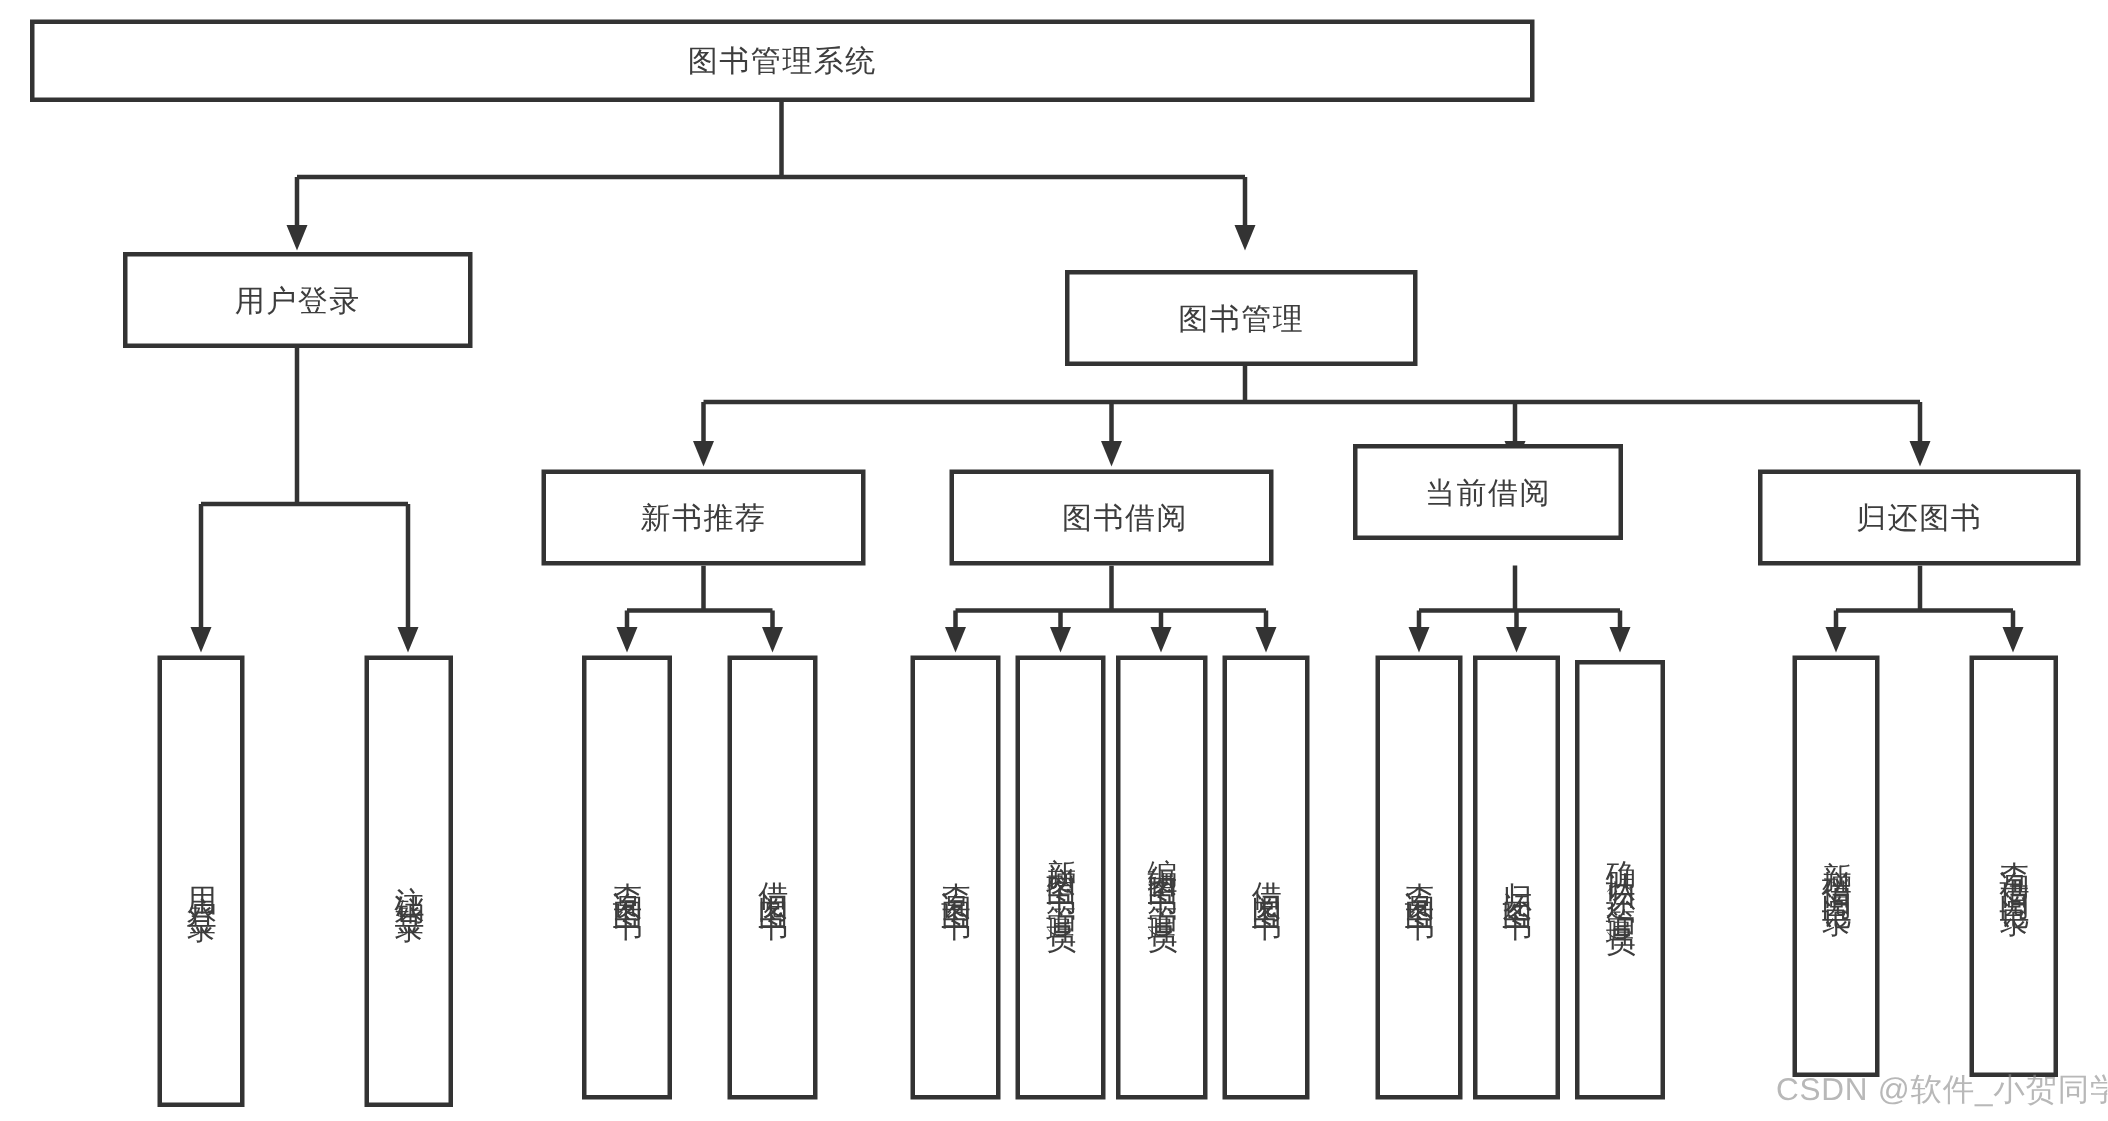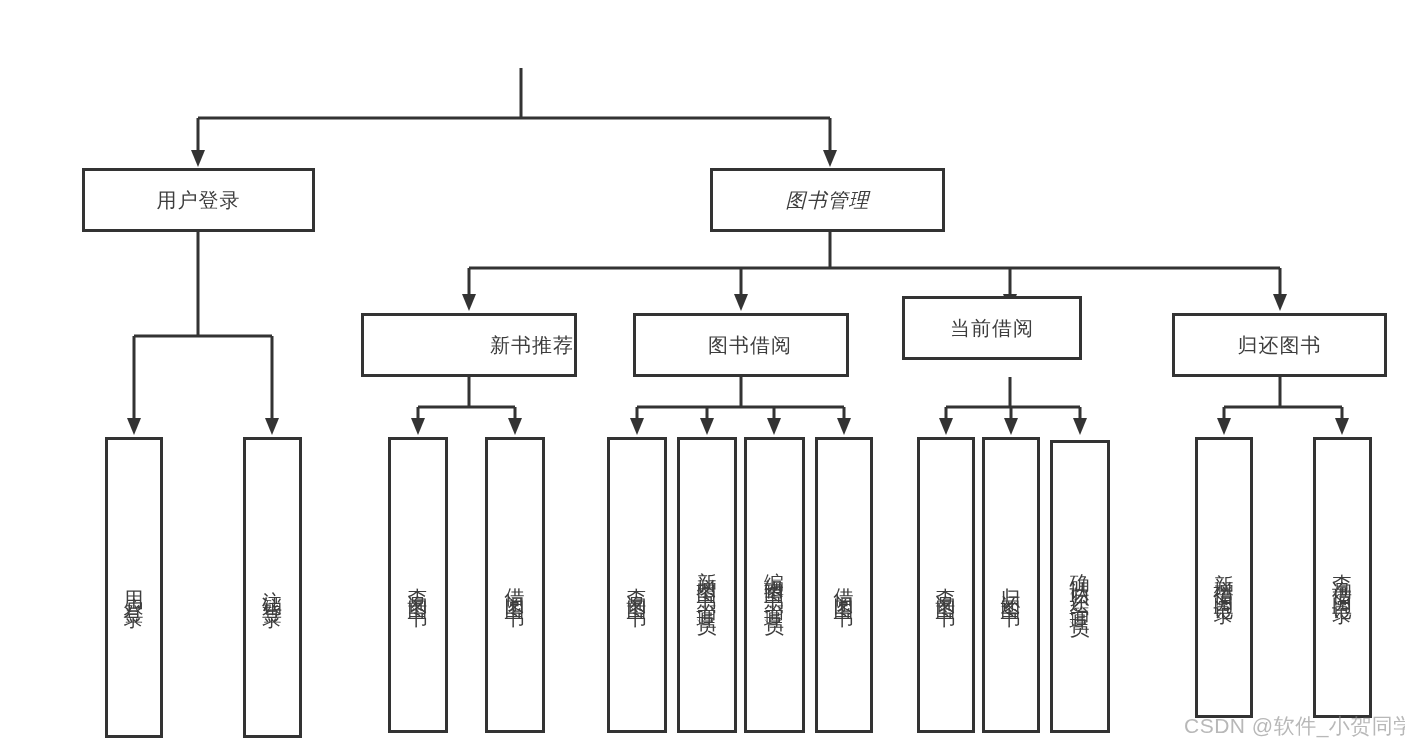--- a/index.html
+++ b/index.html
@@ -102,29 +102,32 @@
 
       <polygon points="939,418 953,418 946,435"></polygon>
       <polygon points="1004,418 1018,418 1011,435"></polygon>
       <polygon points="1073,418 1087,418 1080,435"></polygon>
 
       <polygon points="1217,418 1231,418 1224,435"></polygon>
       <polygon points="1335,418 1349,418 1342,435"></polygon>
     </g>
   </svg>
 
+  <div class="node h" style="left:20px; top:13px; width:1003px; height:55px;">
+    <span class="label">图书管理系统</span>
+  </div>
 
   <div class="node h" style="left:82px; top:168px; width:233px; height:64px;">
     <span class="label">用户登录</span>
   </div>
-  <div class="node h" style="left:710px; top:168px; width:235px; height:64px;font-style:italic;">
+  <div class="node h" style="left:710px; top:180px; width:235px; height:64px;">
     <span class="label">图书管理</span>
   </div>
 
-  <div class="node h" style="left:361px; top:313px; width:216px; height:64px;justify-content:flex-end;">
+  <div class="node h" style="left:361px; top:313px; width:216px; height:64px;">
     <span class="label">新书推荐</span>
   </div>
   <div class="node h" style="left:633px; top:313px; width:216px; height:64px;padding-left:18px;">
     <span class="label">图书借阅</span>
   </div>
   <div class="node h" style="left:902px; top:296px; width:180px; height:64px;">
     <span class="label">当前借阅</span>
   </div>
   <div class="node h" style="left:1172px; top:313px; width:215px; height:64px;">
     <span class="label">归还图书</span>

